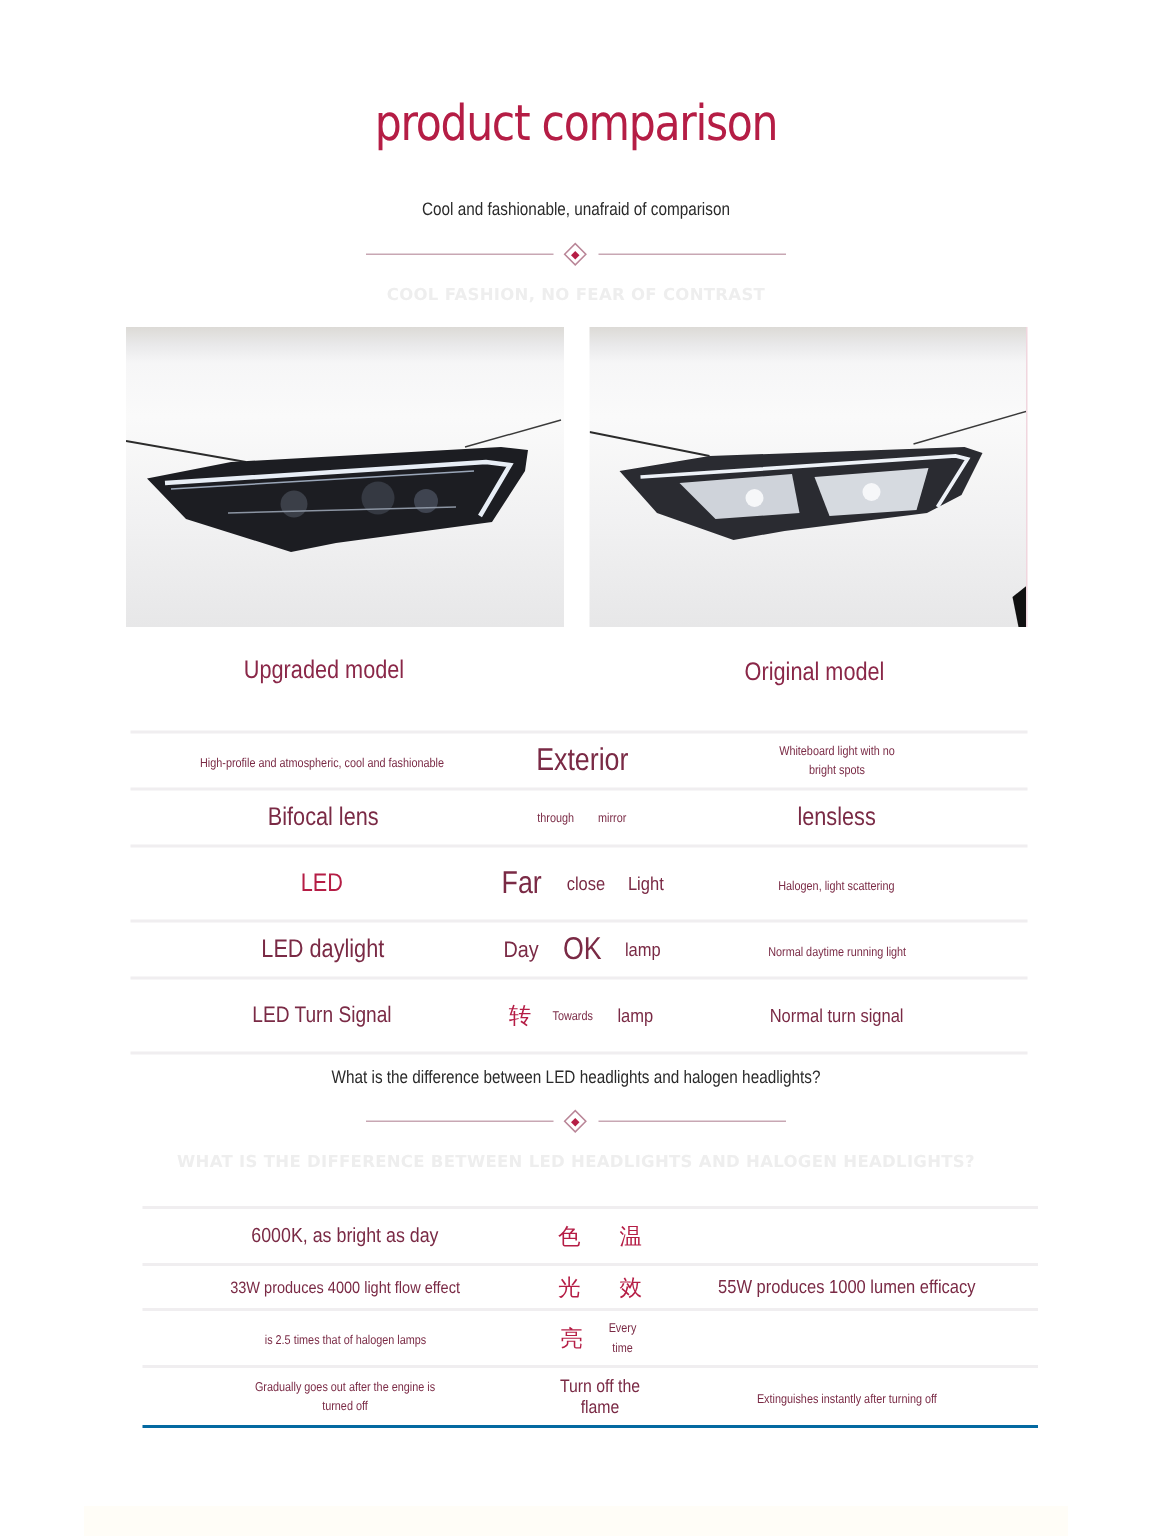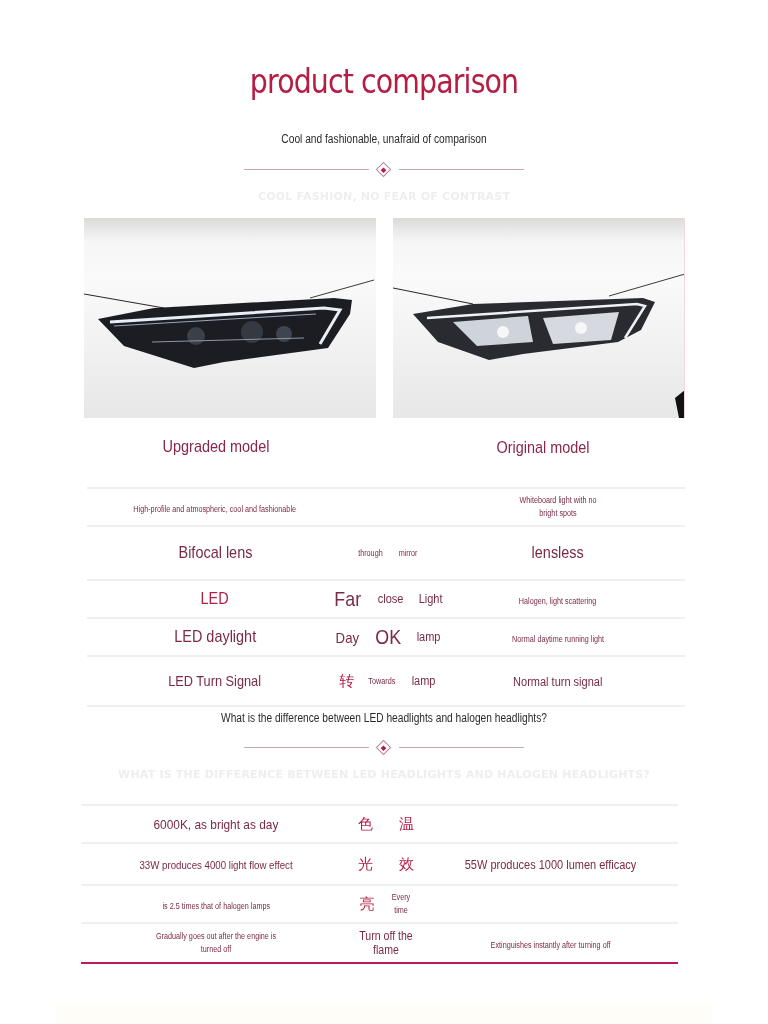--- a/index.html
+++ b/index.html
@@ -61,23 +61,23 @@
     .lg { font-size: 17px; transform: scaleX(0.85); display: inline-block; }
     .xl { font-size: 21px; transform: scaleX(0.85); display: inline-block; }
     .cn { font-family: "DejaVu Sans", sans-serif; font-size: 15px; color: #b51d45; }
     .reg { color: #b51d45; }
 
     .question {
       position: absolute; top: 711px; left: 0; width: 768px; text-align: center; font-size: 12px; color: #2a2a2a;
       transform: scaleX(0.85);
     }
 
-    .table2 { position: absolute; left: 81px; width: 597px; }
+    .table2 { position: absolute; left: 95px; width: 597px; }
     .table2 .row { position: relative; border-top: 2px solid #f0eef0; }
-    .table2 .row:last-child { border-bottom: 2px solid #be185d; }
+    .table2 .row:last-child { border-bottom: 2px solid #0369a1; }
     .table2 .cell.c1 { left: 0; width: 270px; }
     .table2 .cell.c2 { left: 250px; width: 110px; gap: 26px; }
     .table2 .cell.c3 { left: 370px; width: 200px; }
     .footer-tint {
       position: absolute; left: 56px; top: 1004px; width: 656px; height: 20px; background: #fffdf7;
     }
   </style>
 </head>
 <body>
 
@@ -116,31 +116,34 @@
     <path d="M282 180 L292 172 L292 200 L286 200 Z" fill="#111"></path>
   </svg>
 </div>
 
 <div class="model-label" style="left:86px">Upgraded model</div>
 <div class="model-label" style="left:413px; top:438px">Original model</div>
 
 <div class="table" style="top:487px">
   <div class="row" style="height:38px">
     <div class="cell c1"><span class="sm">High-profile and atmospheric, cool and fashionable</span></div>
+    <div class="cell c2">
+        <span class="xl">Exterior</span>
+      </div>
     <div class="cell c3" style="padding:0 30px"><span class="sm">Whiteboard light with no bright spots</span></div>
   </div>
-  <div class="row" style="height:54px">
+  <div class="row" style="height:38px">
     <div class="cell c1"><span class="lg">Bifocal lens</span></div>
     <div class="cell c2">
         <span class="sm">through</span>
         <span class="sm">mirror</span>
       </div>
     <div class="cell c3"><span class="lg">lensless</span></div>
   </div>
-  <div class="row" style="height:38px">
+  <div class="row" style="height:50px">
     <div class="cell c1"><span class="lg reg">LED</span></div>
     <div class="cell c2">
         <span class="xl">Far</span>
         <span class="md">close</span>
         <span class="md">Light</span>
       </div>
     <div class="cell c3"><span class="sm">Halogen, light scattering</span></div>
   </div>
   <div class="row" style="height:38px">
     <div class="cell c1"><span class="lg">LED daylight</span></div>
@@ -171,21 +174,21 @@
 <div class="ghost" style="top:768px">WHAT IS THE DIFFERENCE BETWEEN LED HEADLIGHTS AND HALOGEN HEADLIGHTS?</div>
 
 <div class="table2" style="top:804px">
   <div class="row" style="height:38px; display:flex; align-items:center">
     <div class="cell c1"><span class="md" style="font-size:13.5px">6000K, as bright as day</span></div>
     <div class="cell c2">
         <span class="cn">色</span>
         <span class="cn">温</span>
       </div>
   </div>
-  <div class="row" style="height:42px; display:flex; align-items:center">
+  <div class="row" style="height:30px; display:flex; align-items:center">
     <div class="cell c1"><span class="md" style="font-size:11px">33W produces 4000 light flow effect</span></div>
     <div class="cell c2">
         <span class="cn">光</span>
         <span class="cn">效</span>
       </div>
     <div class="cell c3"><span class="md" style="font-size:12.5px">55W produces 1000 lumen efficacy</span></div>
   </div>
   <div class="row" style="height:38px; display:flex; align-items:center">
     <div class="cell c1"><span class="sm">is 2.5 times that of halogen lamps</span></div>
     <div class="cell c2" style="gap:14px">

